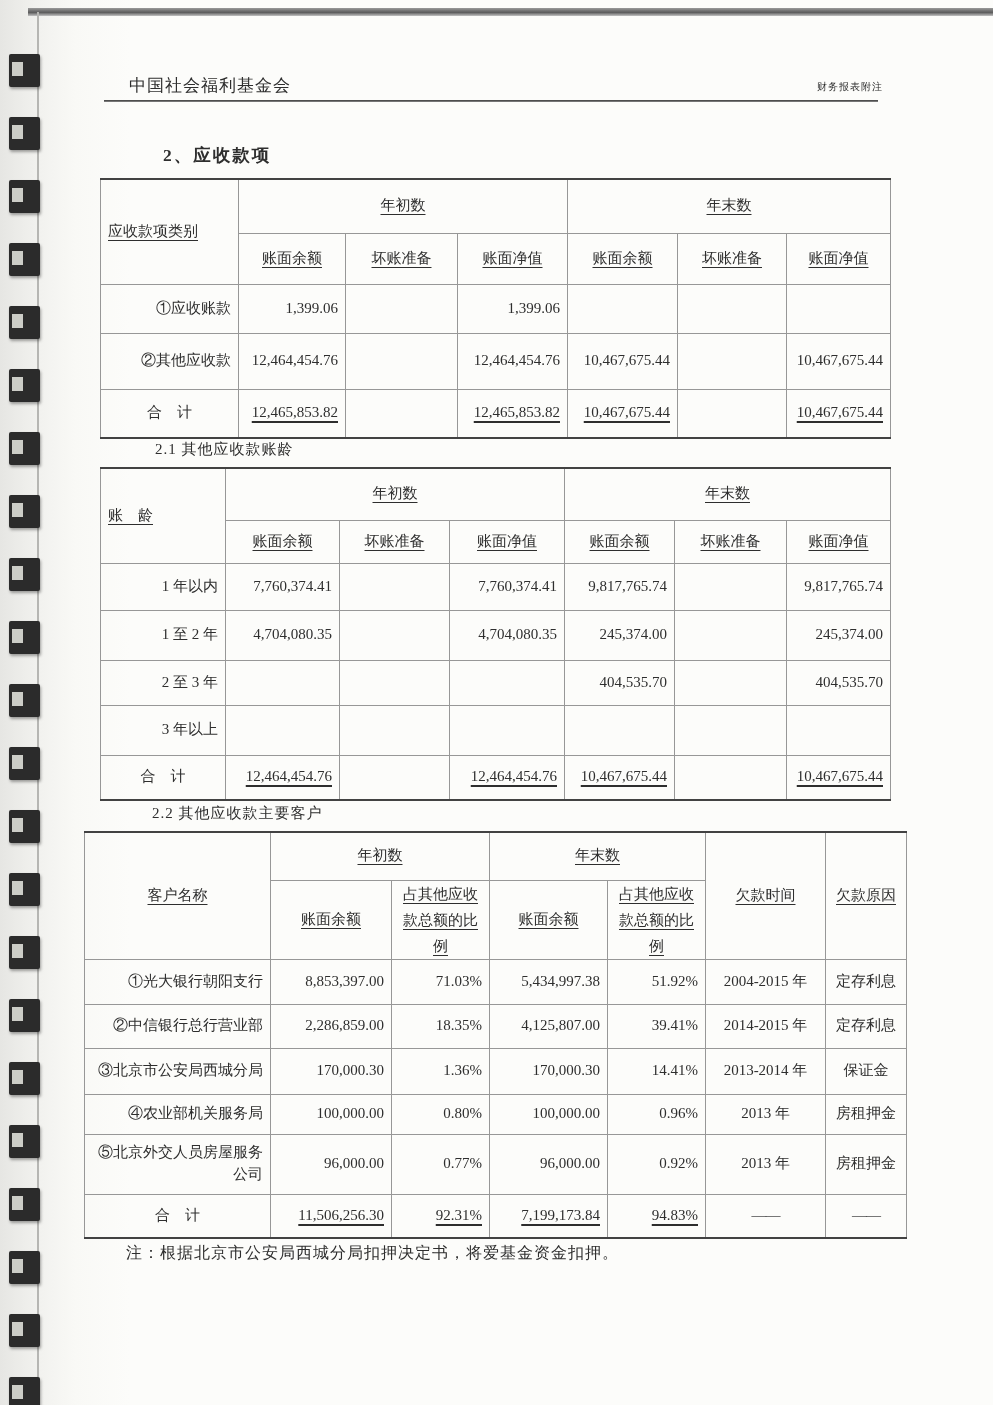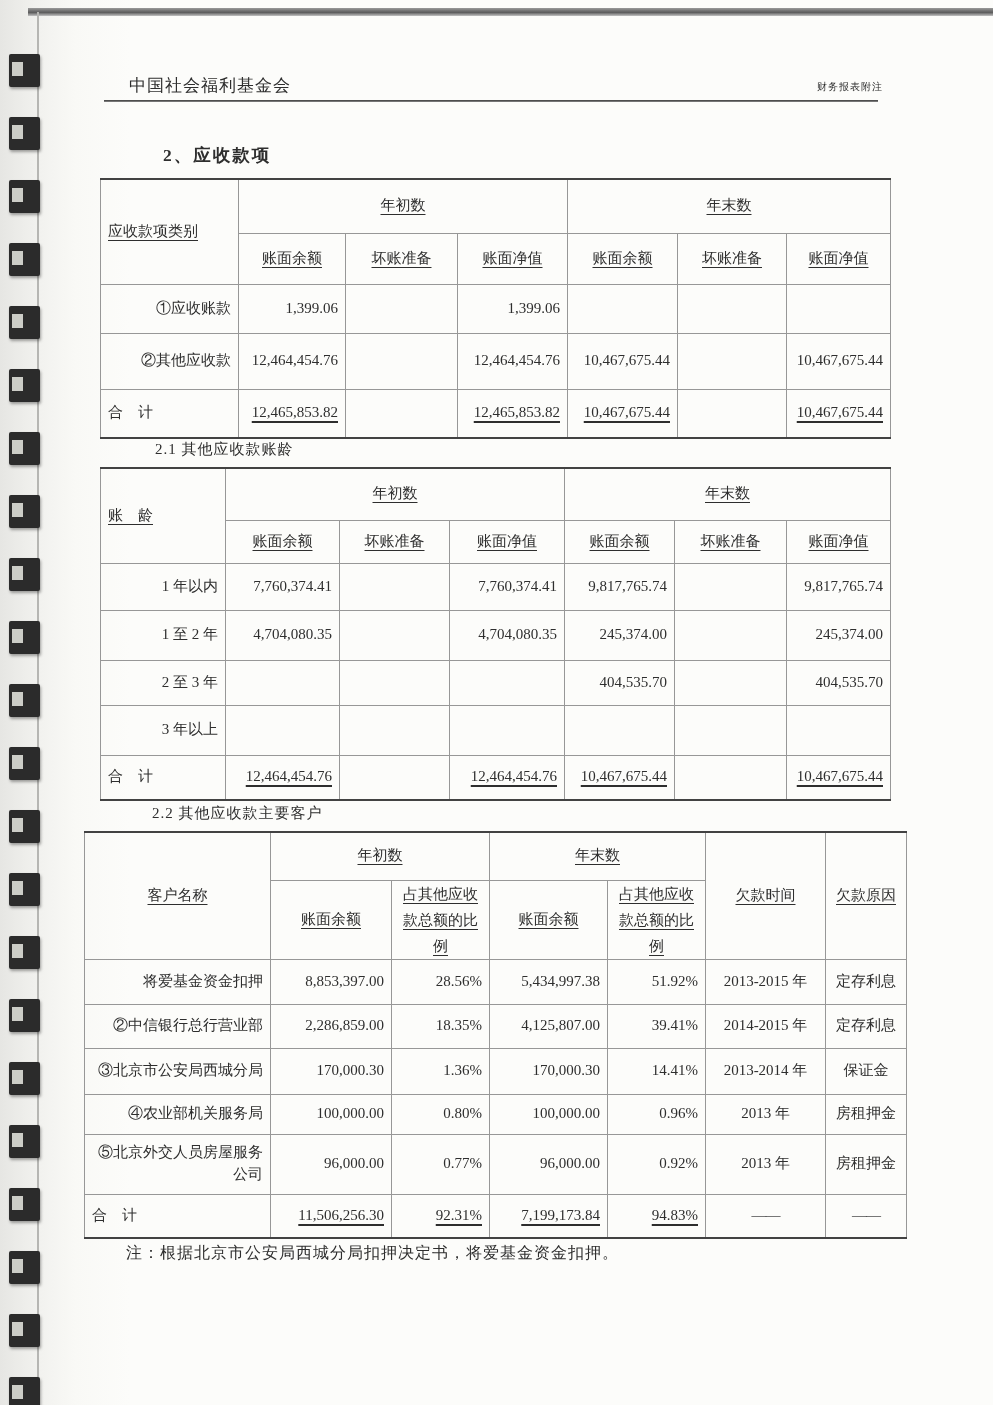--- a/index.html
+++ b/index.html
@@ -28,21 +28,21 @@
     border-top:2.5px solid #424242;border-bottom:2.5px solid #424242;
     border-left:1px solid #979797;border-right:1px solid #979797;}
   table.fin td{border:1px solid #979797;padding:0 7px;vertical-align:middle;overflow:hidden;line-height:1.45;}
   td.hd{text-align:center;text-decoration:underline;text-underline-offset:4px;text-decoration-thickness:1px;}
   td.hd.wrap3{line-height:26px;}
   td.corner-left{text-align:left;padding-left:14px;text-decoration:underline;text-underline-offset:4px;}
   td.corner-ctr{text-align:center;text-decoration:underline;text-underline-offset:4px;margin-top:24px;}
   td.lbl{text-align:right;}
   td.num{text-align:right;}
   td.ctr{text-align:center;}
-  tr.total td.lbl{text-align:left;}
+  tr.total td.lbl{text-align:center;}
   tr.total td.tu{text-decoration:underline;text-underline-offset:4px;text-decoration-thickness:1.5px;}
   td.dash{text-align:center;letter-spacing:-1px;color:#4a4a4a;}
   .t1{left:100px;top:178px;width:790px;}
   .t2{left:100px;top:467px;width:790px;}
   .t3{left:84px;top:831px;width:822px;}
   .footnote{position:absolute;left:126px;top:1243px;font-size:16px;letter-spacing:1px;}
   .pagenum{position:absolute;left:84px;top:1338px;width:806px;text-align:center;font-size:15px;}
 </style>
 </head>
 <body>
@@ -274,26 +274,26 @@
         <td rowspan="2" class="hd">欠款时间</td>
         <td rowspan="2" class="hd">欠款原因</td>
       </tr>
       <tr style="height:78px">
         <td class="hd">账面余额</td>
         <td class="hd wrap3">占其他应收款总额的比例</td>
         <td class="hd">账面余额</td>
         <td class="hd wrap3">占其他应收款总额的比例</td>
       </tr>
       <tr style="height:45px">
-        <td class="lbl">将爱基金资金扣押</td>
+        <td class="lbl">①光大银行朝阳支行</td>
         <td class="num">8,853,397.00</td>
-        <td class="num">28.56%</td>
+        <td class="num">71.03%</td>
         <td class="num">5,434,997.38</td>
         <td class="num">51.92%</td>
-        <td class="ctr">2013-2015 年</td>
+        <td class="ctr">2004-2015 年</td>
         <td class="ctr">定存利息</td>
       </tr>
       <tr style="height:44px">
         <td class="lbl">②中信银行总行营业部</td>
         <td class="num">2,286,859.00</td>
         <td class="num">18.35%</td>
         <td class="num">4,125,807.00</td>
         <td class="num">39.41%</td>
         <td class="ctr">2014-2015 年</td>
         <td class="ctr">定存利息</td>

